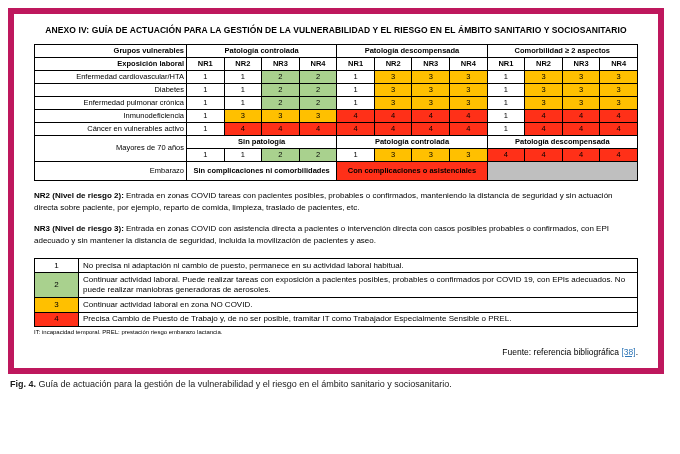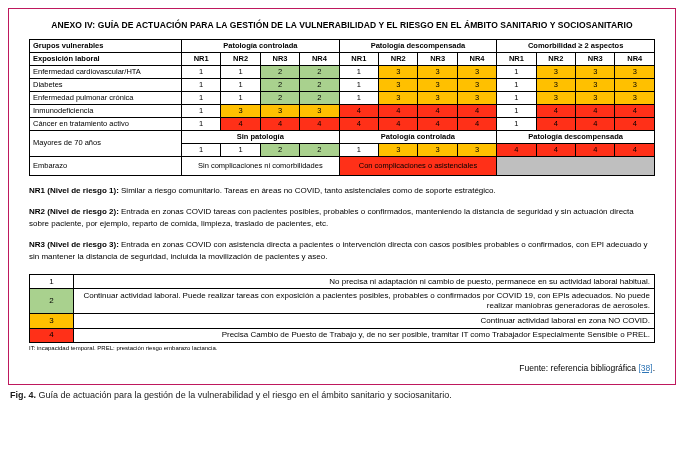--- a/index.html
+++ b/index.html
@@ -1,21 +1,21 @@
 <!DOCTYPE html>
 <html style="--level2: #a9d18e; --level3: #ffc000; --level4: #ff3018; --gray: #bfbfbf; --link: #2e75b6;"><head>
 <meta charset="utf-8">
 <style>
   * { box-sizing: border-box; margin: 0; padding: 0; }
   html, body { width: 680px; height: 454px; background: #ffffff; overflow: hidden; }
   body { font-family: "Liberation Sans", sans-serif; color: #000; }
 
   .figure-box {
-    margin: 8px 4px 4px 8px;
-    border: 1px solid #be185d;
+    margin: 8px 16px 4px 8px;
+    border: 6px solid #be185d;
     padding: 11px 20px 9px 20px;
     background: #fff;
   }
   .title {
     font-size: 8.5px;
     font-weight: bold;
     text-align: center;
     margin-bottom: 9px;
     letter-spacing: 0.1px;
   }
@@ -24,38 +24,38 @@
   .main-table { font-size: 7.5px; }
   .main-table th, .main-table td {
     border: 1px solid #000;
     padding: 1px 2px;
     height: 13px;
     text-align: center;
     vertical-align: middle;
     line-height: 1.15;
     overflow: hidden;
   }
-  .main-table .lab { text-align: left; padding-left: 3px; }
+  .main-table .lab { text-align: right; padding-left: 3px; }
   col.c0 { width: 152px; }
 
   .lvl1 { background: #ffffff; }
   .lvl2 { background: var(--level2, #a9d18e); }
   .lvl3 { background: var(--level3, #ffc000); }
   .lvl4 { background: var(--level4, #ff3018); }
   .gray-cell { background: var(--gray, #bfbfbf); }
-  .bold { font-weight: normal; }
+  .bold { font-weight: bold; }
   .preg-row td { height: 19px; }
 
   .nr { font-size: 8px; line-height: 1.5; margin-top: 9px; }
   .nr .b { font-weight: bold; }
 
   .key-table { margin-top: 11px; font-size: 8px; }
   .key-table td { border: 1px solid #000; padding: 1.5px 4px; line-height: 1.3; vertical-align: middle; }
   .key-table .kv { width: 44px; text-align: center; }
-  .key-table .kt { text-align: right; }
+  .key-table .kt { text-align: left; }
 
   .footnote { font-size: 6px; margin-top: 2px; color: #000; }
 
   .source { text-align: right; font-size: 8.5px; margin-top: 12px; margin-bottom: 2px; }
   .ref { color: #2e75b6; text-decoration: underline; cursor: pointer; }
 
   .caption { font-size: 9px; margin: 5px 10px 8px 10px; color: #1a1a1a; }
   .caption .b { font-weight: bold; }
 </style>
 </head>
@@ -159,21 +159,21 @@
           <td class="val lvl4">4</td>
           <td class="val lvl4">4</td>
           <td class="val lvl4">4</td>
           <td class="val lvl4">4</td>
           <td class="val lvl1">1</td>
           <td class="val lvl4">4</td>
           <td class="val lvl4">4</td>
           <td class="val lvl4">4</td>
         </tr>
         <tr>
-          <td class="lab">Cáncer en tratamiento activo</td>
+          <td class="lab">Cáncer en vulnerables activo</td>
           <td class="val lvl1">1</td>
           <td class="val lvl4">4</td>
           <td class="val lvl4">4</td>
           <td class="val lvl4">4</td>
           <td class="val lvl4">4</td>
           <td class="val lvl4">4</td>
           <td class="val lvl4">4</td>
           <td class="val lvl4">4</td>
           <td class="val lvl1">1</td>
           <td class="val lvl4">4</td>
@@ -204,23 +204,20 @@
         </tr>
       <tr class="preg-row">
         <td class="lab">Embarazo</td>
         <td colspan="4" class="bold">Sin complicaciones ni comorbilidades</td>
         <td colspan="4" class="bold lvl4">Con complicaciones o asistenciales</td>
         <td colspan="4" class="gray-cell"></td>
       </tr>
     </tbody>
   </table>
 
-  <div class="nr">
-    <span class="b">NR1 (Nivel de riesgo 1):</span><span> Similar a riesgo comunitario. Tareas en áreas no COVID, tanto asistenciales como de soporte estratégico.</span>
-  </div>
   <div class="nr">
     <span class="b">NR2 (Nivel de riesgo 2):</span><span> Entrada en zonas COVID tareas con pacientes posibles, probables o confirmados, manteniendo la distancia de seguridad y sin actuación directa sobre paciente, por ejemplo, reparto de comida, limpieza, traslado de pacientes, etc.</span>
   </div>
   <div class="nr">
     <span class="b">NR3 (Nivel de riesgo 3):</span><span> Entrada en zonas COVID con asistencia directa a pacientes o intervención directa con casos posibles probables o confirmados, con EPI adecuado y sin mantener la distancia de seguridad, incluida la movilización de pacientes y aseo.</span>
   </div>
 
   <table class="key-table">
     <colgroup>
         <col style="width:44px">

